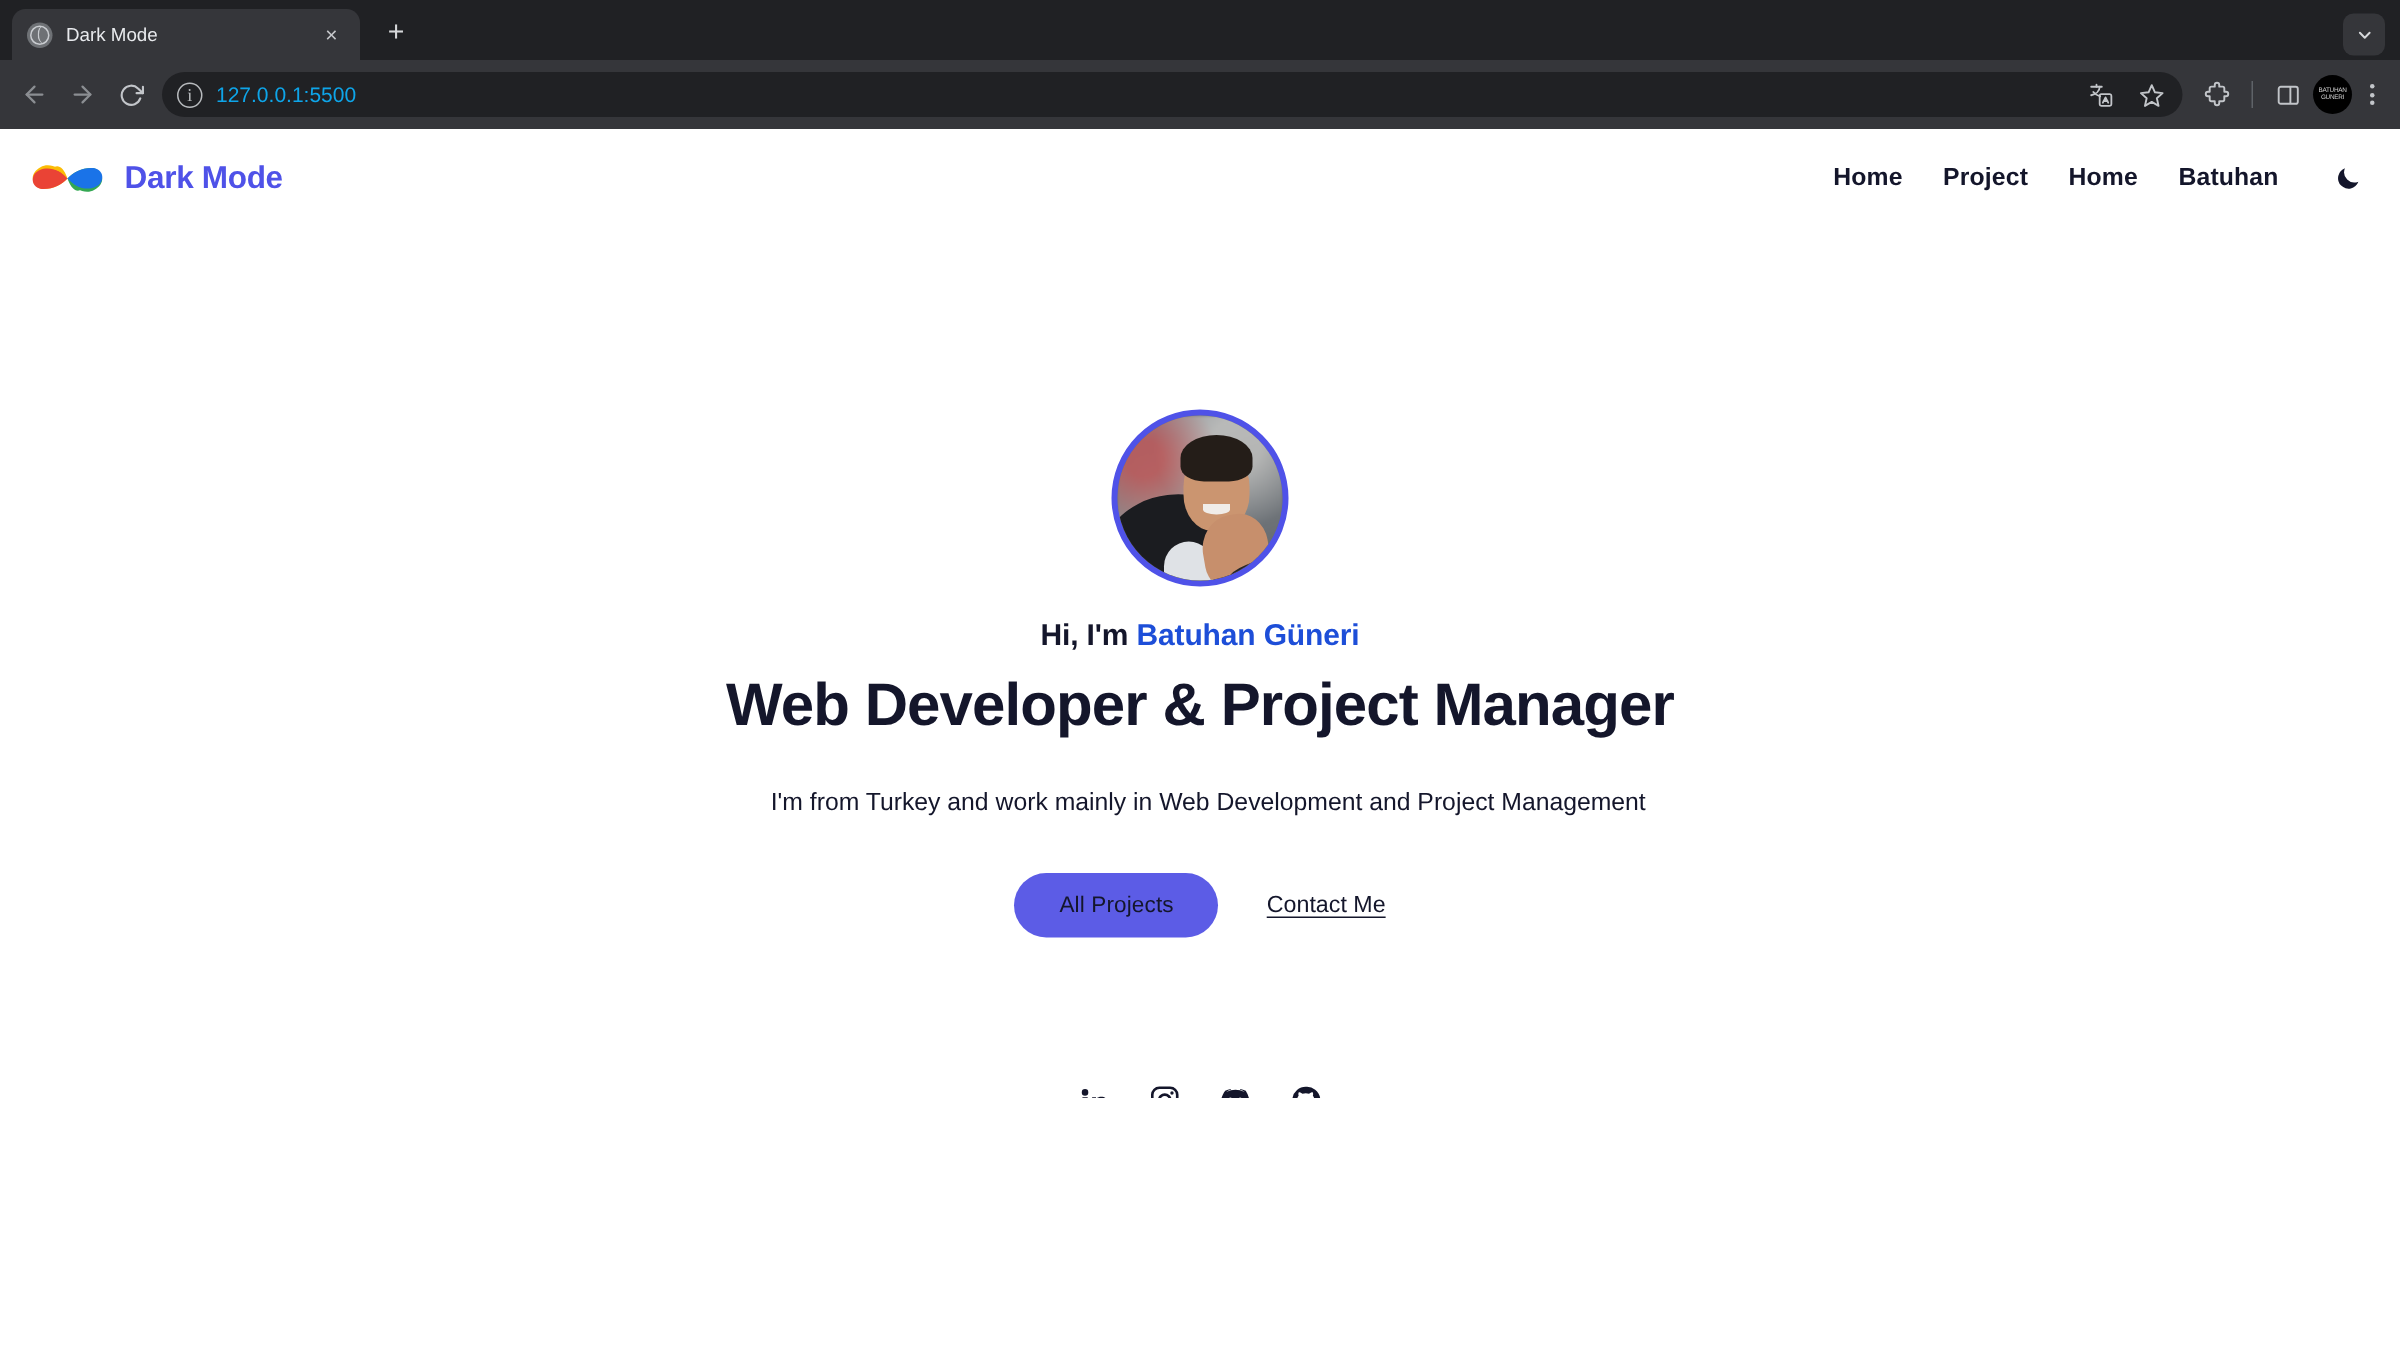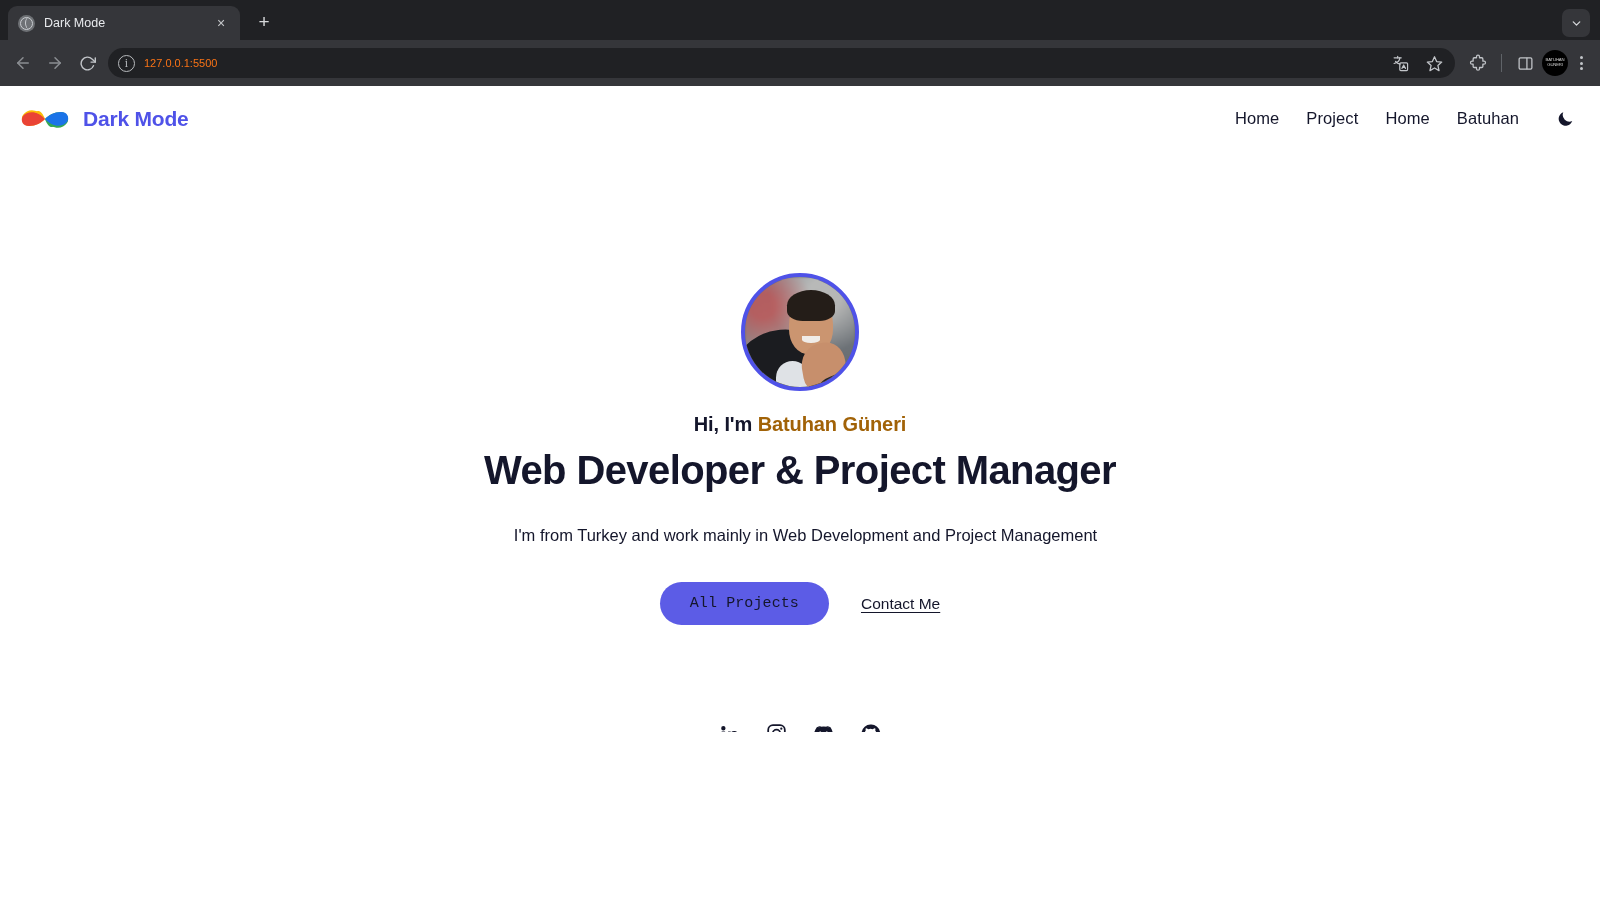--- a/index.html
+++ b/index.html
@@ -122,22 +122,22 @@
     width: 17px; height: 17px; flex: 0 0 17px;
     border-radius: 50%;
     border: 1.5px solid #b8bbbe;
     color: #b8bbbe;
     font-size: 12px;
     line-height: 14px;
     text-align: center;
     font-family: "Liberation Serif", serif;
   }
   .omni-url {
-    color: #f97316;
-    font-size: 11px;
+    color: #0ea5e9;
+    font-size: 14px;
     flex: 1;
     white-space: nowrap;
     overflow: hidden;
   }
   .omni-right { display: flex; align-items: center; gap: 4px; }
   .tb-divider { width: 1px; height: 18px; background: #5f6368; margin: 0 6px; }
   .profile-av {
     width: 26px; height: 26px;
     border-radius: 50%;
     background: #000;
@@ -184,20 +184,21 @@
     font-weight: bold;
     letter-spacing: -0.2px;
   }
 
   .nav { display: flex; align-items: center; gap: 27px; }
   .nav-link {
     color: #14162b;
     font-size: 16.5px;
     letter-spacing: 0.1px;
     white-space: nowrap;
+    font-weight: bold;
   }
   .theme-toggle {
     width: 26px; height: 26px;
     display: flex; align-items: center; justify-content: center;
     margin-left: 6px;
   }
 
   .hero {
     text-align: center;
     padding-top: 122px;
@@ -273,21 +274,21 @@
     border-radius: 0 0 50% 50%;
   }
 
   .hi {
     margin-top: 22px;
     font-size: 20px;
     font-weight: bold;
     color: #14162b;
     letter-spacing: -0.1px;
   }
-  .hi .accent { color: #a16207; }
+  .hi .accent { color: #1d4ed8; }
 
   .title {
     margin-top: 12px;
     font-size: 40px;
     font-weight: bold;
     color: #14162b;
     letter-spacing: -0.6px;
   }
 
   .lede {
@@ -305,21 +306,21 @@
     justify-content: center;
     gap: 32px;
   }
   .btn-primary {
     background: #5c5ce6;
     color: #14162b;
     border: none;
     border-radius: 26px;
     padding: 13px 30px;
     font-size: 15px;
-    font-family: Liberation Mono, monospace;
+    font-family: Liberation Sans, sans-serif;
     letter-spacing: 0.1px;
   }
   .btn-link {
     color: #14162b;
     font-size: 15.5px;
     text-decoration: underline;
     text-underline-offset: 3px;
   }
 
   .socials {

